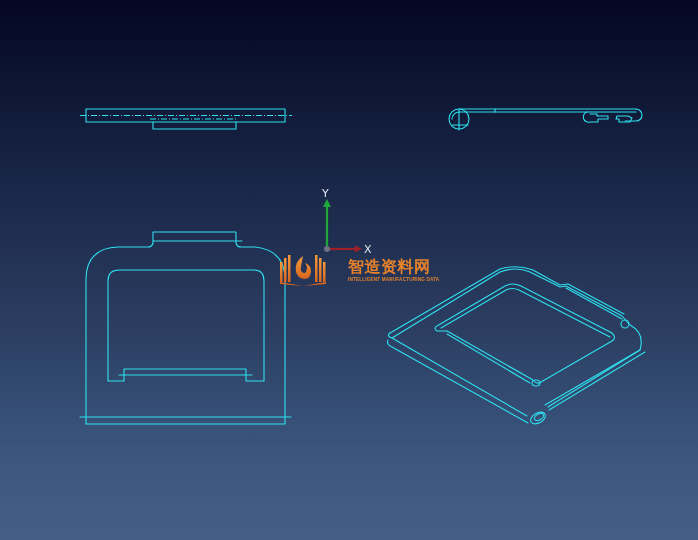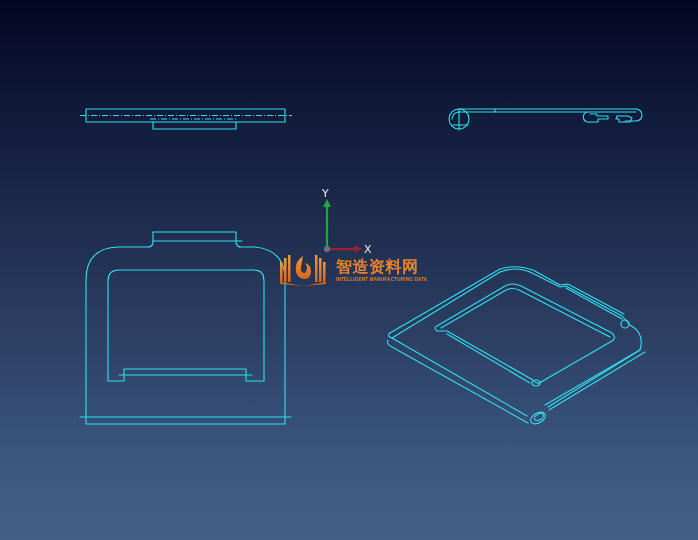--- a/index.html
+++ b/index.html
@@ -41,21 +41,21 @@
       font-family: "DejaVu Sans", sans-serif;
       font-size: 11px;
       fill: #e6ecf5;
     }
     .watermark {
       position: absolute;
       left: 278px;
       top: 252px;
       display: flex;
       align-items: flex-start;
-      gap: 4px;
+      gap: 16px;
       pointer-events: none;
     }
     .wm-text {
       display: flex;
       flex-direction: column;
       margin-left: 4px;
       margin-top: 6px;
     }
     .wm-title {
       font-family: "DejaVu Sans", sans-serif;

